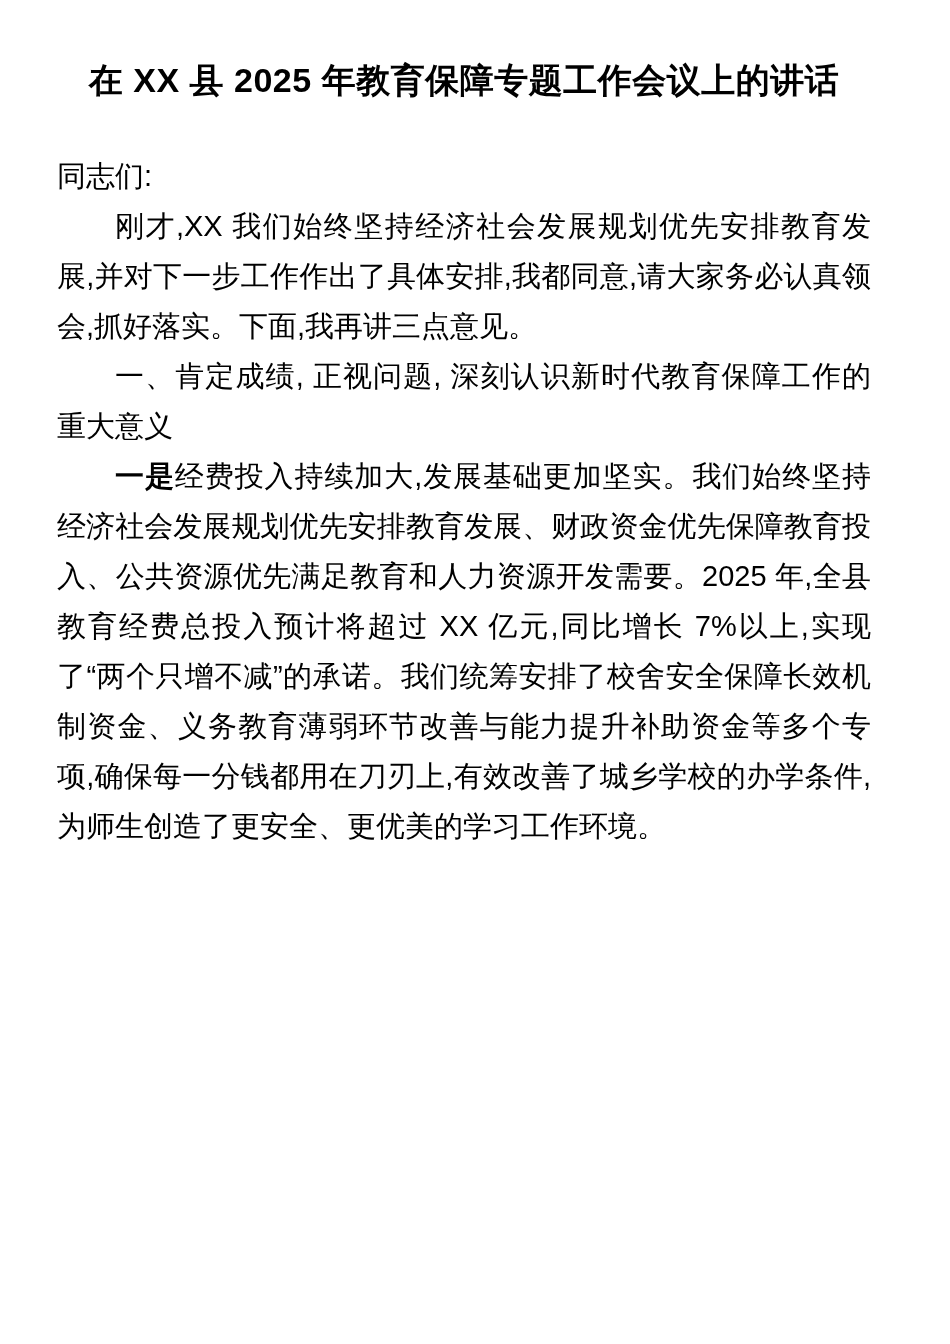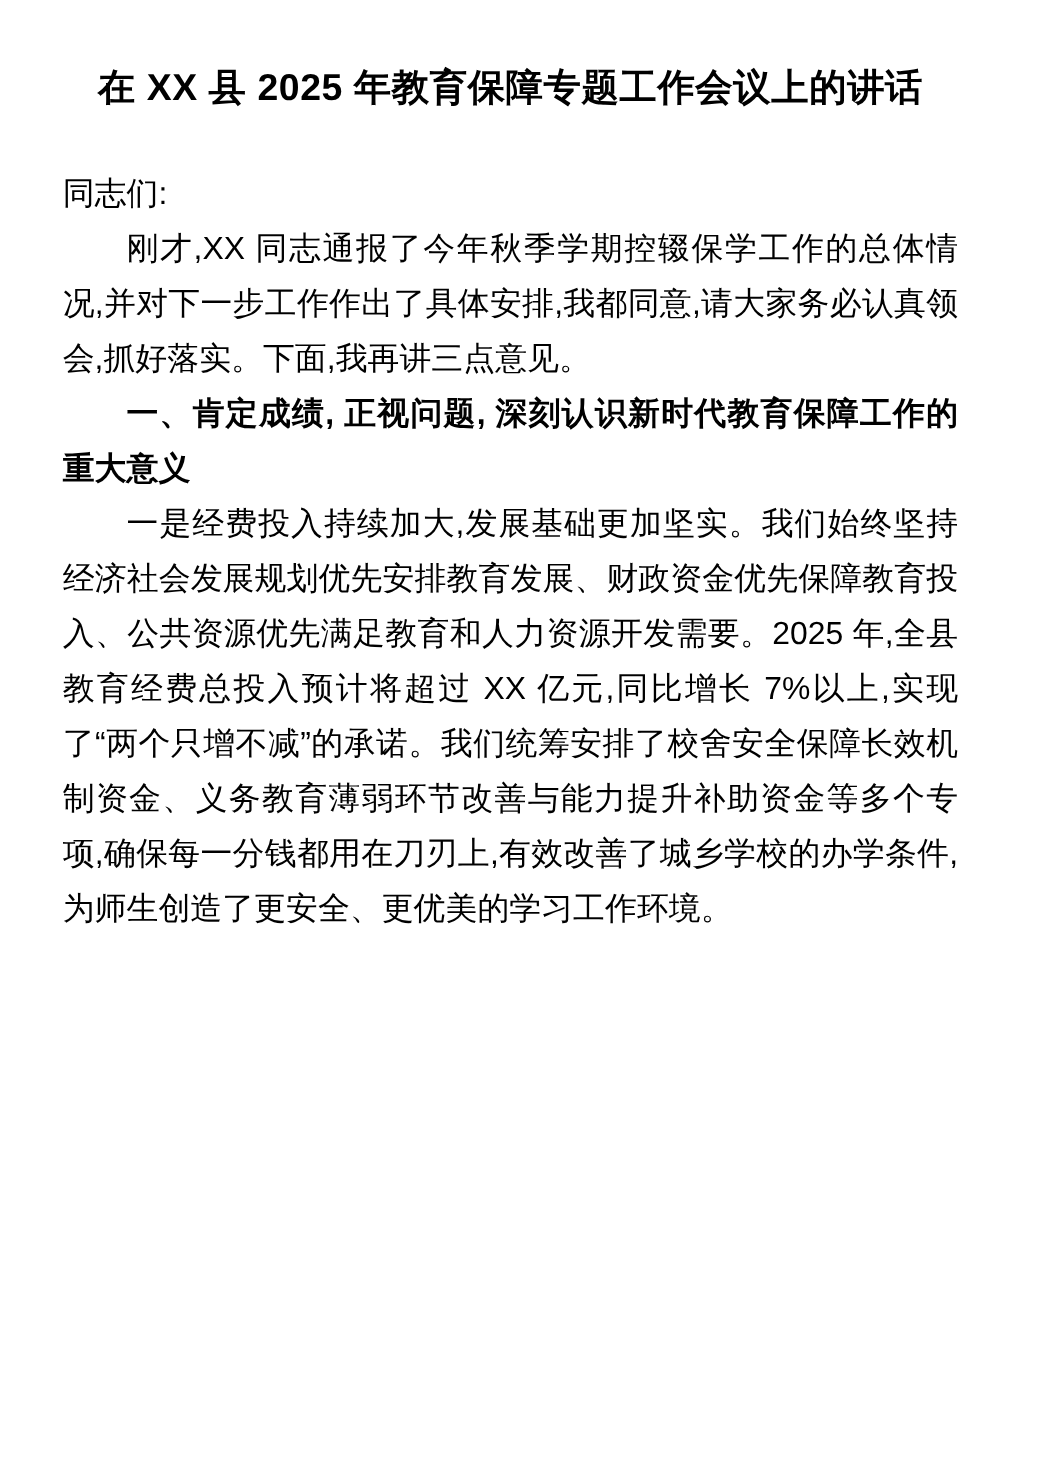--- a/index.html
+++ b/index.html
@@ -35,36 +35,36 @@
     word-break: break-all;
   }
   .salutation {
     text-indent: 0;
   }
   .para {
     text-indent: 2em;
   }
   .section-heading {
     text-indent: 2em;
-    font-weight: 700;
+    font-weight: 400;
   }
   .bold-lead {
-    font-weight: 400;
+    font-weight: 700;
   }
 </style>
 </head>
 <body>
 
 <div class="page">
   <h1 class="doc-title">在 XX 县 2025 年教育保障专题工作会议上的讲话</h1>
 
   <div class="doc-body">
     <p class="salutation">同志们:</p>
 
 
-    <p class="para">刚才,XX 同志通报了今年秋季学期控辍保学工作的总体情况,并对下一步工作作出了具体安排,我都同意,请大家务必认真领会,抓好落实。下面,我再讲三点意见。</p>
+    <p class="para">刚才,XX 我们始终坚持经济社会发展规划优先安排教育发展,并对下一步工作作出了具体安排,我都同意,请大家务必认真领会,抓好落实。下面,我再讲三点意见。</p>
 
     <p class="section-heading">一、肯定成绩, 正视问题, 深刻认识新时代教育保障工作的重大意义</p>
 
 
     <p class="para"><span class="bold-lead">一是</span><span>经费投入持续加大,发展基础更加坚实。我们始终坚持经济社会发展规划优先安排教育发展、财政资金优先保障教育投入、公共资源优先满足教育和人力资源开发需要。2025 年,全县教育经费总投入预计将超过 XX 亿元,同比增长 7%以上,实现了“两个只增不减”的承诺。我们统筹安排了校舍安全保障长效机制资金、义务教育薄弱环节改善与能力提升补助资金等多个专项,确保每一分钱都用在刀刃上,有效改善了城乡学校的办学条件,为师生创造了更安全、更优美的学习工作环境。</span></p>
   </div>
 </div>
 
 </body></html>

